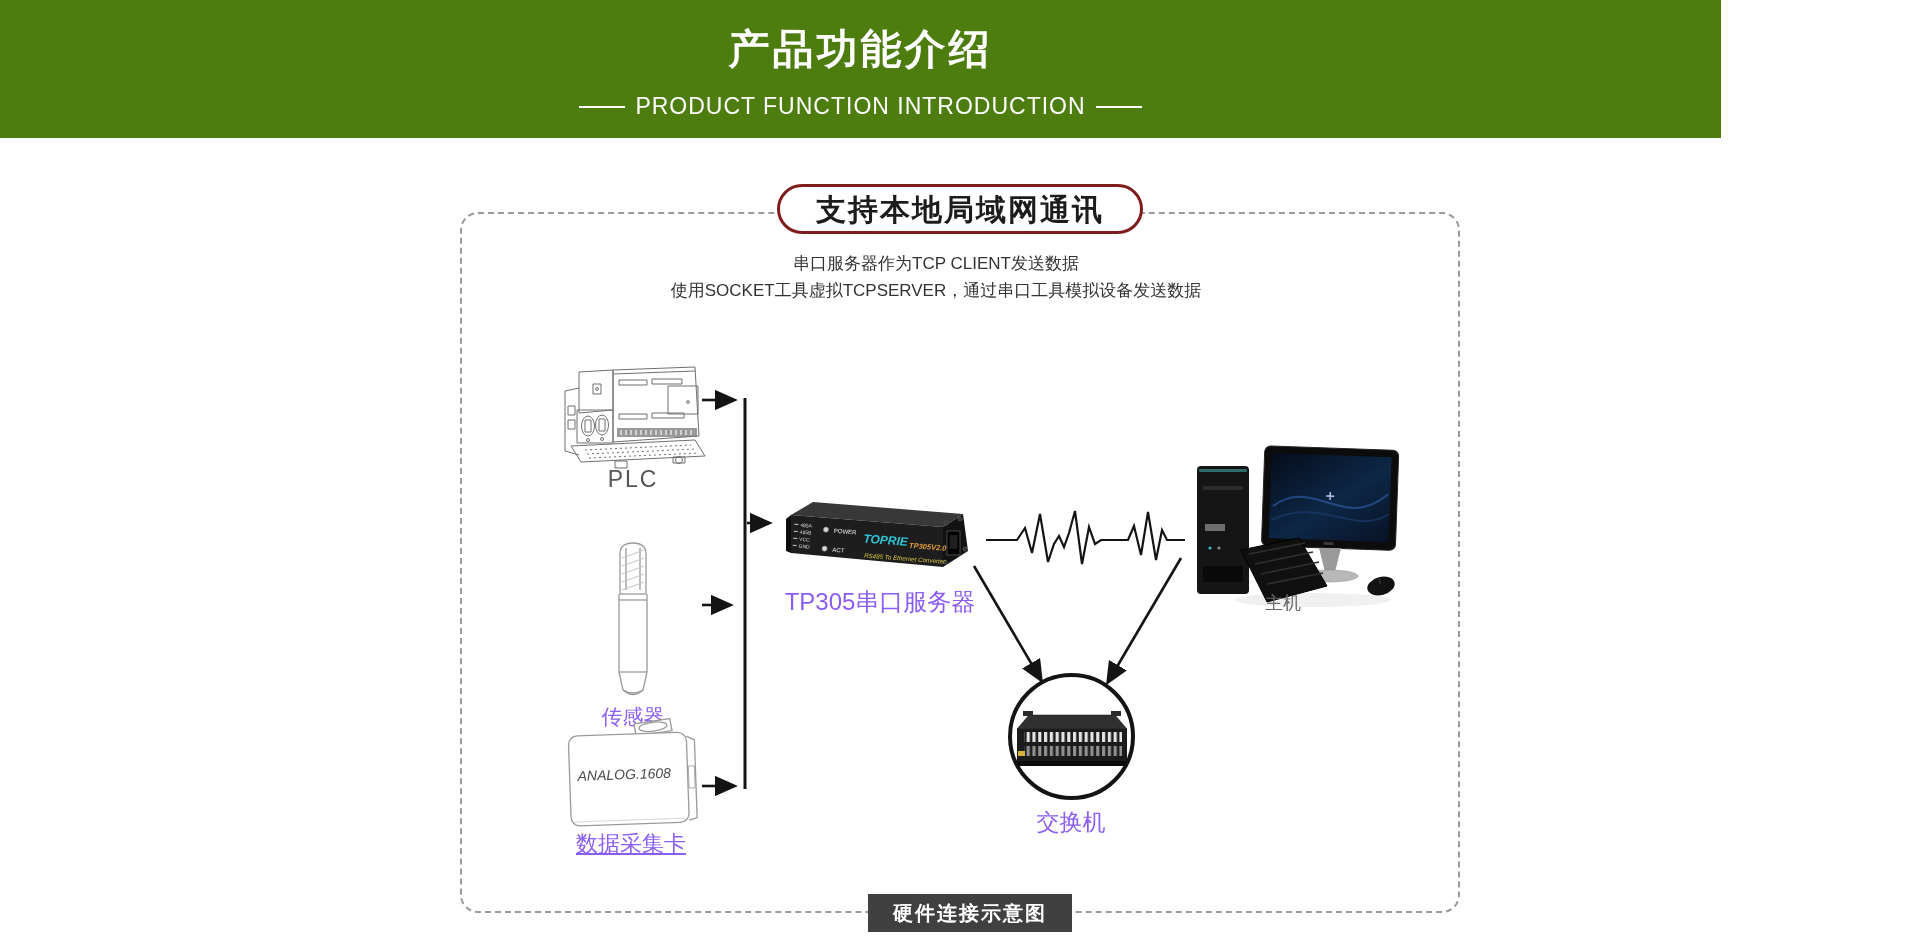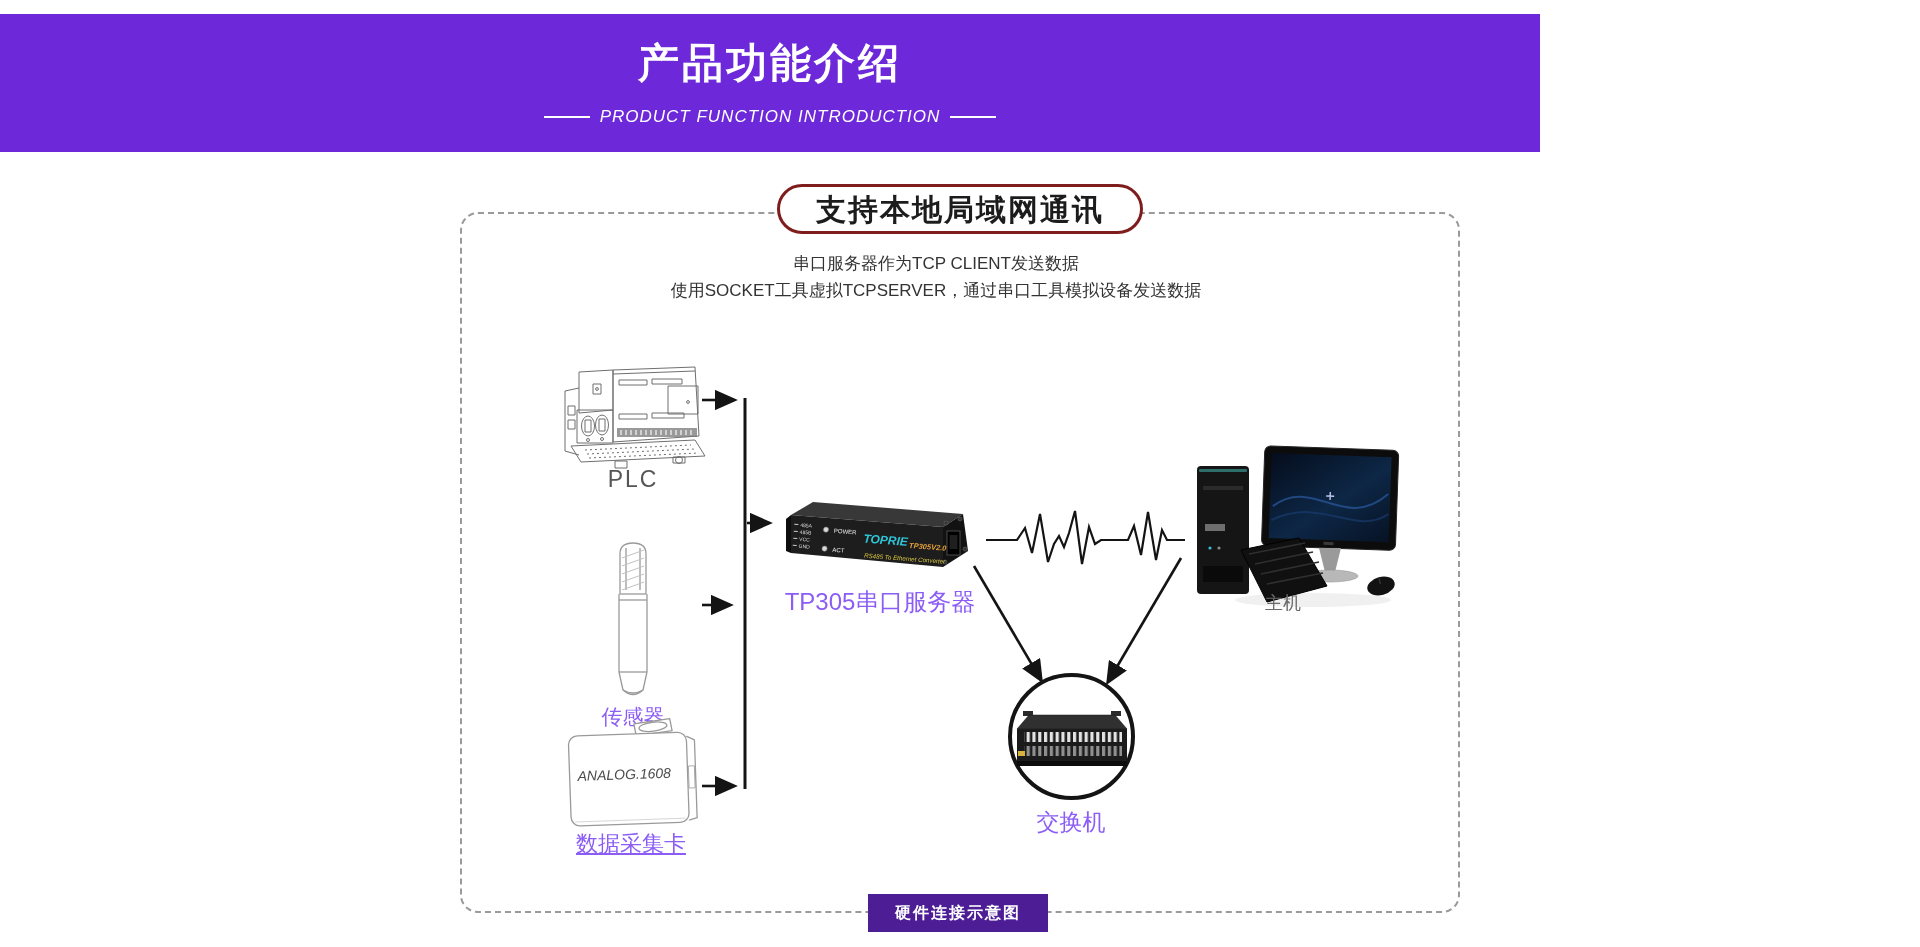--- a/index.html
+++ b/index.html
@@ -1,26 +1,26 @@
 <!DOCTYPE html>
 <html><head>
 <meta charset="utf-8">
 <style>
   * { margin:0; padding:0; box-sizing:border-box; }
   body { background:#ffffff; }
   .page { position:relative; width:1920px; height:947px; background:#ffffff; overflow:hidden;
           font-family:"Liberation Sans", sans-serif; }
 
   
-  .band { position:absolute; left:0; top:14px; width:1540px; height:138px; background:#6d28d9; }
+  .band { position:absolute; left:0; top:0; width:1721px; height:138px; background:#4d7c0f; }
   .band-title { position:absolute; top:22px; left:0; width:100%; text-align:center;
                 color:#ffffff; font-size:41px; font-weight:bold; letter-spacing:3px; }
   .band-sub { position:absolute; top:93px; left:0; width:100%; display:flex; gap:10px;
-              justify-content:center; align-items:center; color:#ffffff; font-size:17px;
-              letter-spacing:1px;font-style:italic; }
+              justify-content:center; align-items:center; color:#ffffff; font-size:23px;
+              letter-spacing:1px; }
   .dash { width:46px; height:2px; background:#ffffff; }
 
   
   .dashed-box { position:absolute; left:460px; top:212px; width:1000px; height:701px;
                 border:2px dashed #9a9a9a; border-radius:18px; z-index:0; }
   .pill { position:absolute; left:777px; top:184px; width:366px; height:50px; line-height:46px;
           background:#ffffff; border:3px solid #7f1d1d; border-radius:28px; text-align:center;
           font-size:30px; font-weight:bold; color:#1c1c1c; letter-spacing:2px; z-index:3; }
   .desc { position:absolute; left:436px; top:250px; width:1000px; text-align:center;
           font-size:17px; color:#333333; line-height:27px; }
@@ -33,22 +33,22 @@
   #lbl-sensor { left:573px; top:671px; width:120px; font-size:21px;margin-top:32px; }
   #lbl-daq    { left:561px; top:829px; width:140px; font-size:22px;text-decoration:underline; }
   #lbl-server { left:780px; top:586px; width:200px; font-size:24px; }
   #lbl-host   { left:1223px; top:591px; width:120px; font-size:18px; color:#6a6a6a; }
   #lbl-switch { left:1011px; top:807px; width:120px; font-size:23px; }
 
   .switch-circle { position:absolute; left:1008px; top:673px; width:127px; height:127px;
                    border:4px solid #141414; border-radius:50%; background:#ffffff; z-index:2;
                    display:flex; align-items:center; justify-content:center; }
 
-  .footer-tag { position:absolute; left:868px; top:894px; width:180px; height:38px;
-                background:#4c1d95; color:#ffffff; font-size:16px; font-weight:bold;
+  .footer-tag { position:absolute; left:868px; top:894px; width:204px; height:38px;
+                background:#404040; color:#ffffff; font-size:20px; font-weight:bold;
                 text-align:center; line-height:38px; letter-spacing:2px; z-index:3; }
 </style>
 </head>
 <body>
 
 <div class="page">
 
   <header class="band">
     <div class="band-title">产品功能介绍</div>
     <div class="band-sub">

